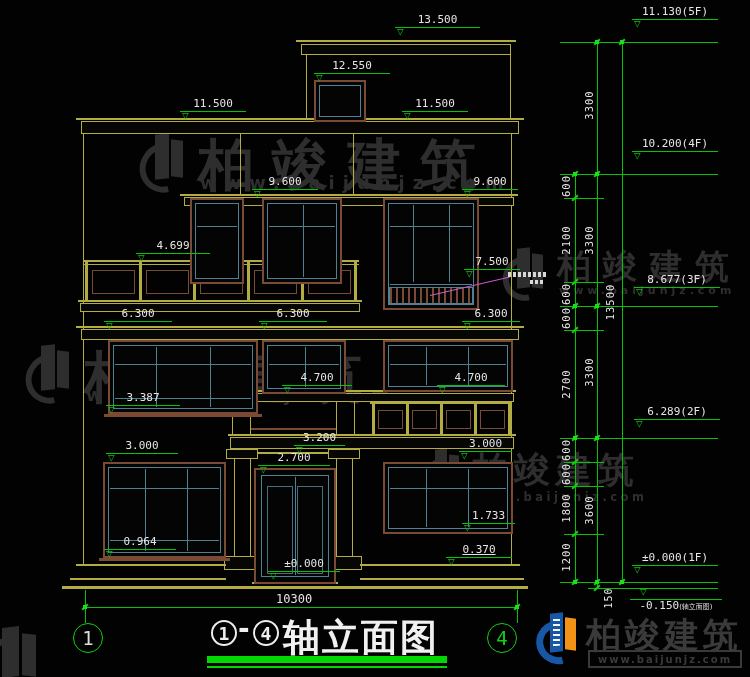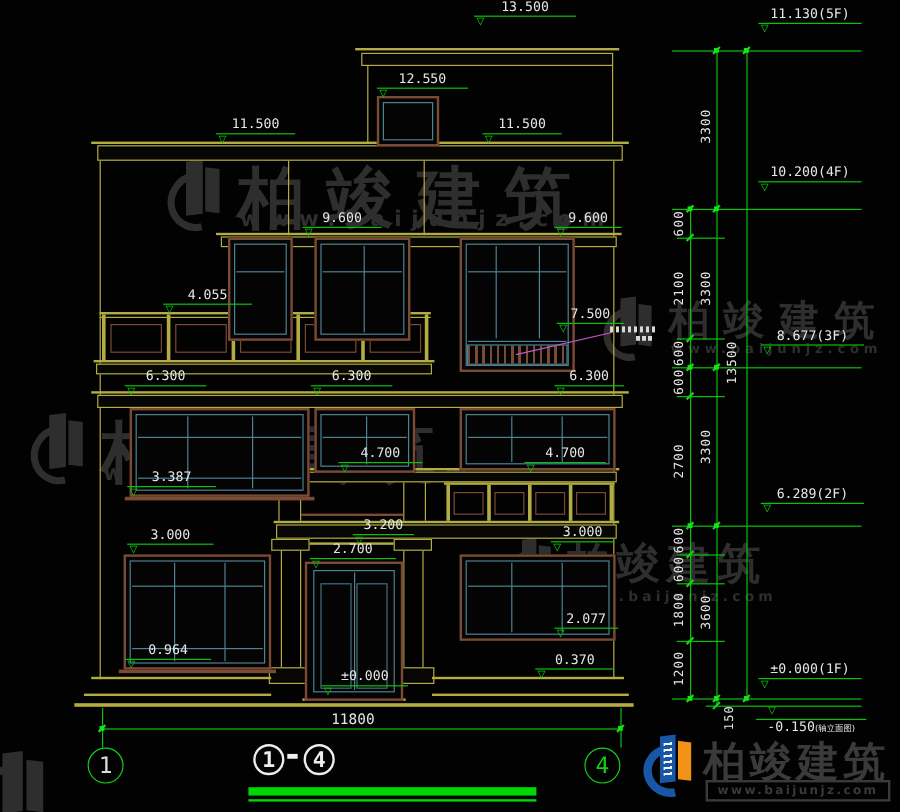--- a/index.html
+++ b/index.html
@@ -235,21 +235,21 @@
     <i class="in" style="inset:5px;"></i>
       <i class="mv" style="left:39px;top:7px;bottom:7px;"></i>
     <i class="leaf" style="left:11px;top:16px;bottom:8px;width:24px;"></i>
     <i class="leaf" style="right:11px;top:16px;bottom:8px;width:24px;"></i>
   </div>
 
   <div class="leader" style="left:430px;top:295px;width:82px;transform:rotate(-13deg);"></div>
   <div class="tinynote" style="left:508px;top:272px;width:38px;height:5px;"></div>
   <div class="tinynote" style="left:530px;top:280px;width:14px;height:4px;"></div>
 
-  <div class="lm" style="left:395px;top:0;width:85px;">
+  <div class="lm" style="left:395px;top:14px;width:85px;">
       <span class="t">13.500</span>
       <i class="ln"></i>
       <b class="tr">▽</b>
     </div>
   <div class="lm" style="left:314px;top:60px;width:76px;">
       <span class="t">12.550</span>
       <i class="ln"></i>
       <b class="tr">▽</b>
     </div>
   <div class="lm" style="left:180px;top:98px;width:66px;">
@@ -266,21 +266,21 @@
       <span class="t">9.600</span>
       <i class="ln"></i>
       <b class="tr">▽</b>
     </div>
   <div class="lm" style="left:462px;top:176px;width:56px;">
       <span class="t">9.600</span>
       <i class="ln"></i>
       <b class="tr">▽</b>
     </div>
   <div class="lm" style="left:136px;top:240px;width:74px;">
-      <span class="t">4.055</span>
+      <span class="t">4.699</span>
       <i class="ln"></i>
       <b class="tr">▽</b>
     </div>
   <div class="lm" style="left:464px;top:256px;width:56px;">
       <span class="t">7.500</span>
       <i class="ln"></i>
       <b class="tr">▽</b>
     </div>
   <div class="lm" style="left:104px;top:308px;width:68px;">
       <span class="t">6.300</span>
@@ -326,30 +326,30 @@
       <span class="t">3.000</span>
       <i class="ln"></i>
       <b class="tr">▽</b>
     </div>
   <div class="lm" style="left:258px;top:452px;width:72px;">
       <span class="t">2.700</span>
       <i class="ln"></i>
       <b class="tr">▽</b>
     </div>
   <div class="lm" style="left:462px;top:510px;width:53px;">
-      <span class="t">2.077</span>
+      <span class="t">1.733</span>
       <i class="ln"></i>
       <b class="tr">▽</b>
     </div>
   <div class="lm" style="left:104px;top:536px;width:72px;">
       <span class="t">0.964</span>
       <i class="ln"></i>
       <b class="tr">▽</b>
     </div>
-  <div class="lm" style="left:446px;top:544px;width:66px;">
+  <div class="lm" style="left:446px;top:544px;width:66px;text-decoration:underline;">
       <span class="t">0.370</span>
       <i class="ln"></i>
       <b class="tr">▽</b>
     </div>
   <div class="lm" style="left:268px;top:558px;width:72px;">
       <span class="t">±0.000</span>
       <i class="ln"></i>
       <b class="tr">▽</b>
     </div>
 
@@ -447,36 +447,37 @@
     <span class="t"><span>-0.150</span><span class="sm" style="font-family:'DejaVu Sans',sans-serif;">(轴立面图)</span></span>
   </div>
 
   <div class="gl" style="left:85px;top:590px;width:1px;height:33px;"></div>
   <div class="gl" style="left:517px;top:590px;width:1px;height:33px;"></div>
   <div class="gl" style="left:85px;top:607px;width:432px;height:1px;"></div>
   <i class="tick" style="left:81px;top:606px;"></i>
   <i class="tick" style="left:513px;top:606px;"></i>
   <i class="gdot" style="left:83px;top:605px;"></i>
   <i class="gdot" style="left:515px;top:605px;"></i>
-  <span class="wtxt" style="left:276px;top:592px;font-size:12px;">11800</span>
+  <span class="wtxt" style="left:276px;top:592px;font-size:12px;">10300</span>
 
   <div class="abub" style="left:73px;top:623px;color:#dcdcdc;">
       <span>1</span>
     </div>
   <div class="abub" style="left:487px;top:623px;color:#12d012;">
       <span>4</span>
     </div>
 
   <div class="tcirc" style="left:211px;top:620px;">
       <span>1</span>
     </div>
   <span class="ttl" style="left:238px;top:612px;font-size:28px;">-</span>
   <div class="tcirc" style="left:253px;top:620px;">
       <span>4</span>
     </div>
+  <span class="ttl" style="left:283px;top:613px;">轴立面图</span>
   <div style="position:absolute;left:207px;top:656px;width:240px;height:7px;background:#00d800;"></div>
   <div style="position:absolute;left:207px;top:666px;width:240px;height:2px;background:#00d800;"></div>
 
   <div class="wlogo clogo" style="left:536px;top:612px;width:50px;height:54px;">
       <i class="arc"></i>
       <i class="t1"></i>
       <i class="t2"></i>
     </div>
   <span class="wm" style="left:586px;top:612px;font-size:35px;letter-spacing:4px;color:#3a3a3a;">柏竣建筑</span>
   <div style="position:absolute;left:588px;top:650px;width:150px;height:14px;border:2px solid #3a3a3a;display:flex;align-items:center;justify-content:center;">

